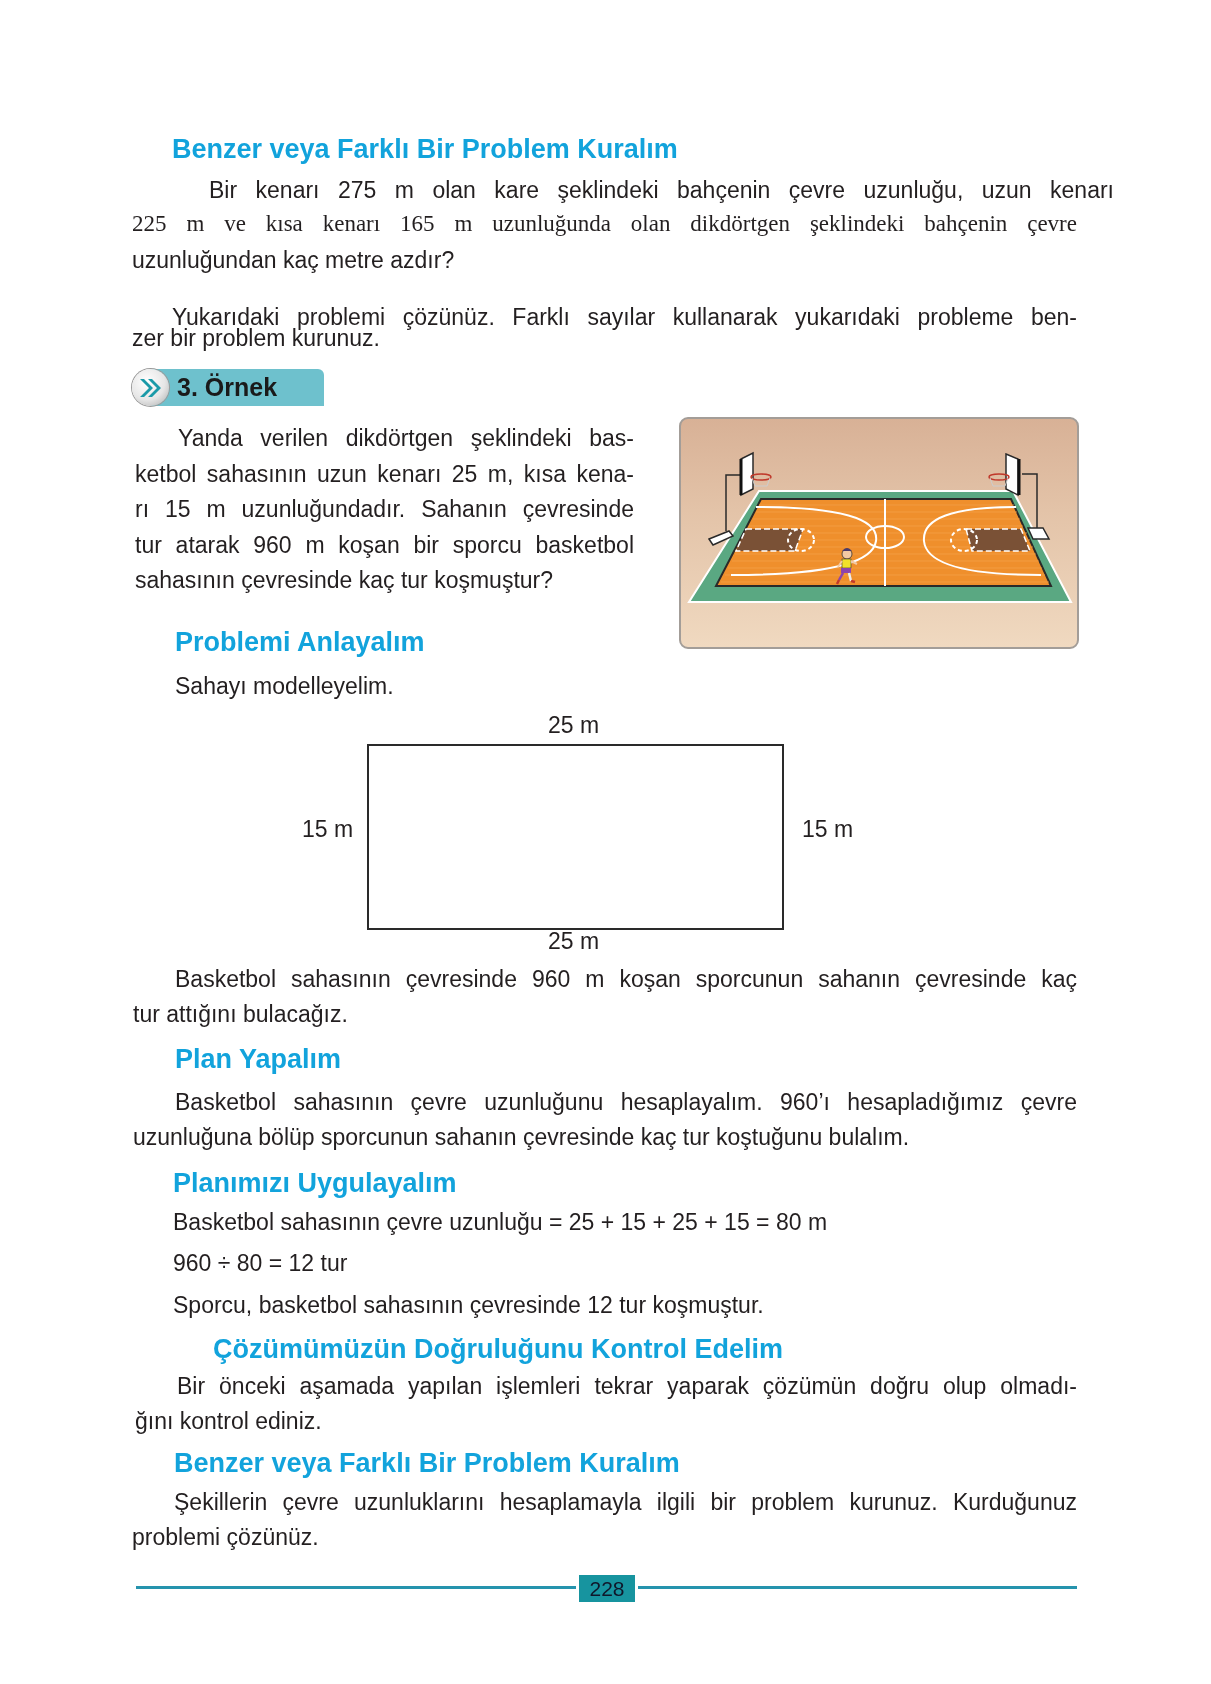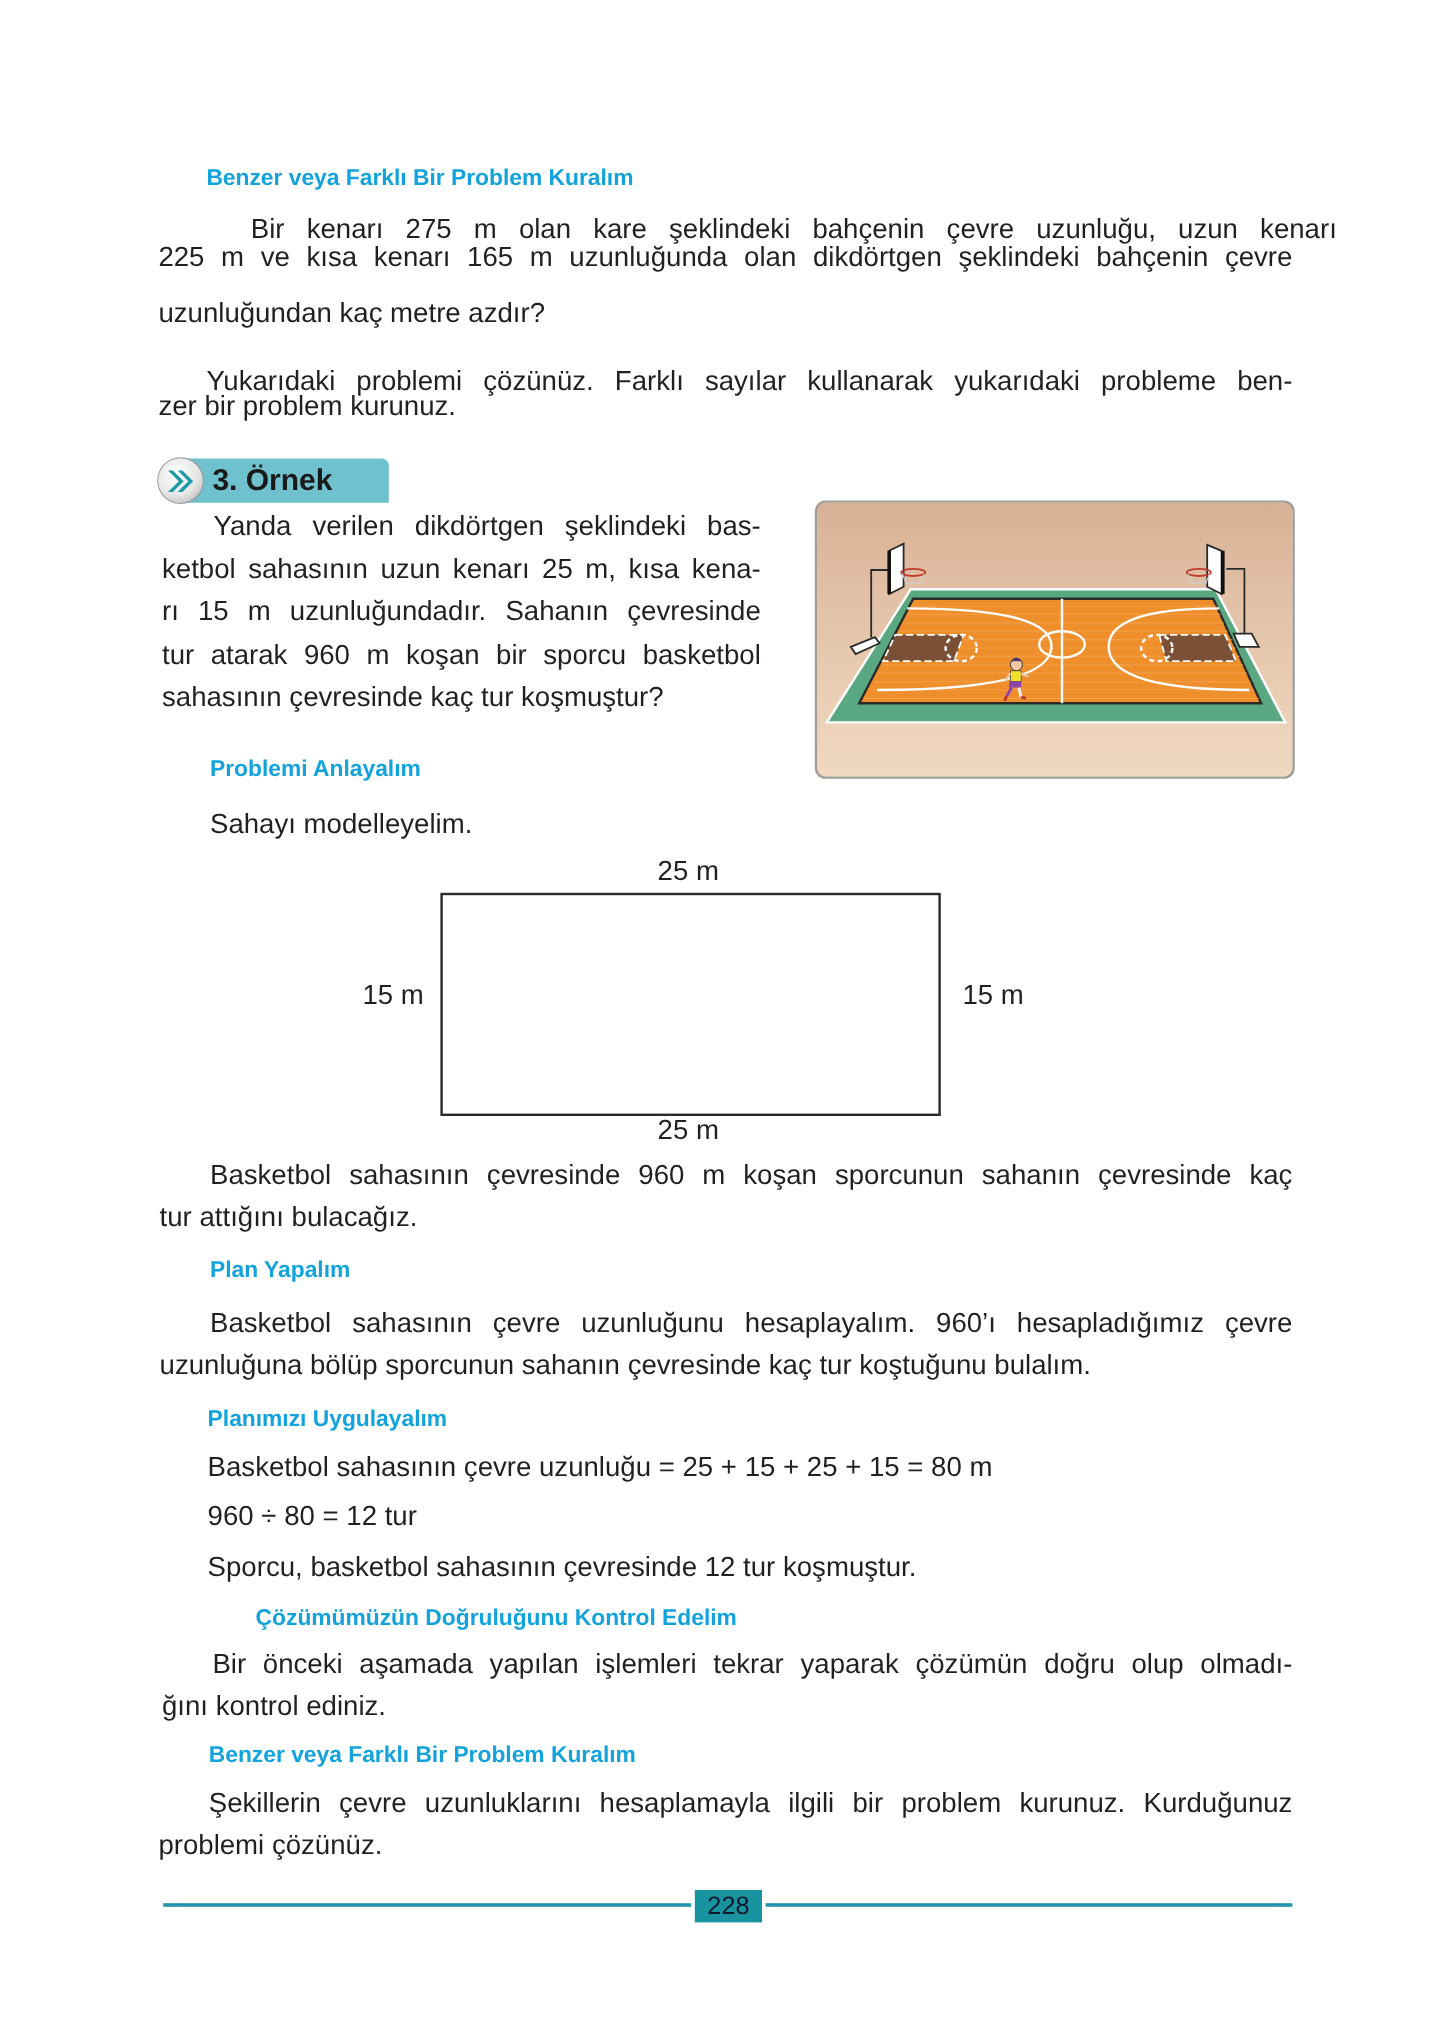--- a/index.html
+++ b/index.html
@@ -1,22 +1,22 @@
 <!DOCTYPE html>
 <html><head>
 <meta charset="utf-8">
 <style>
   html, body { margin: 0; padding: 0; background: #ffffff; }
   body { width: 1211px; height: 1684px; position: relative; overflow: hidden;
          font-family: "Liberation Sans", sans-serif; color: #231f20; }
   .line { position: absolute; white-space: nowrap; font-size: 23px; line-height: 28px; }
   .just { text-align: justify; text-align-last: justify; }
-  .heading { position: absolute; white-space: nowrap; font-size: 19px; line-height: 28px;
+  .heading { position: absolute; white-space: nowrap; font-size: 27px; line-height: 28px;
              font-weight: bold; color: #12a3dc; }
-  .badge { position: absolute; left: 132px; top: 382px; width: 152px; height: 37px; padding-left: 18px; }
+  .badge { position: absolute; left: 132px; top: 369px; width: 152px; height: 37px; padding-left: 18px; }
   .badge-band { position: absolute; left: 18px; top: 0; width: 174px; height: 37px;
                 background: #6ec1cd; border-radius: 0 6px 0 0; }
   .badge-circle { position: absolute; left: 0; top: 0; width: 37px; height: 37px; border-radius: 50%;
                   background: radial-gradient(circle at 40% 35%, #ffffff 0%, #e6e6e6 55%, #a8a8a8 100%);
                   box-shadow: 0 0 0 1px #9a9a9a; }
   .badge-circle svg { position: absolute; left: 6px; top: 7px; }
   .badge-label { position: absolute; left: 45px; top: 3px; font-size: 25px; font-weight: bold;
                  color: #1a1a1a; line-height: 31px; }
   .picture { position: absolute; left: 679px; top: 417px; width: 396px; height: 228px;
              border: 2px solid #a39d98; border-radius: 9px; overflow: hidden;
@@ -27,21 +27,21 @@
   .dim { position: absolute; font-size: 23px; line-height: 28px; white-space: nowrap; }
   .footer-line { position: absolute; height: 3px; background: #2593ad; top: 1586px; }
   .page-num { position: absolute; left: 579px; top: 1575px; width: 56px; height: 27px;
               background: #17949f; color: #0f172a; font-size: 21px; line-height: 27px; text-align: center; }
 </style>
 </head>
 <body>
 
 <div class="heading" style="left:172px; top:135px;">Benzer veya Farklı Bir Problem Kuralım</div>
 <div class="line just" style="left:172px; top:176px; width:905px;margin-left:37px;">Bir kenarı 275 m olan kare şeklindeki bahçenin çevre uzunluğu, uzun kenarı</div>
-<div class="line just" style="left:132px; top:200px; width:945px;">225 m ve kısa kenarı 165 m uzunluğunda olan dikdörtgen şeklindeki bahçenin çevre</div>
+<div class="line just" style="left:132px; top:210px; width:945px;font-family:Liberation Serif, serif;">225 m ve kısa kenarı 165 m uzunluğunda olan dikdörtgen şeklindeki bahçenin çevre</div>
 <div class="line" style="left:132px; top:246px;">uzunluğundan kaç metre azdır?</div>
 <div class="line just" style="left:172px; top:287px; width:905px;margin-top:16px;">Yukarıdaki problemi çözünüz. Farklı sayılar kullanarak yukarıdaki probleme ben-</div>
 <div class="line" style="left:132px; top:324px;">zer bir problem kurunuz.</div>
 
 <div class="badge">
   <div class="badge-band"></div>
   <div class="badge-circle">
     <svg width="26" height="24" viewBox="0 0 26 24">
       <path d="M2 3 L11 12 L2 21 L6 21 L15 12 L6 3 Z" fill="#1a9aa8"></path>
       <path d="M10 3 L19 12 L10 21 L14 21 L23 12 L14 3 Z" fill="#1a9aa8"></path>

